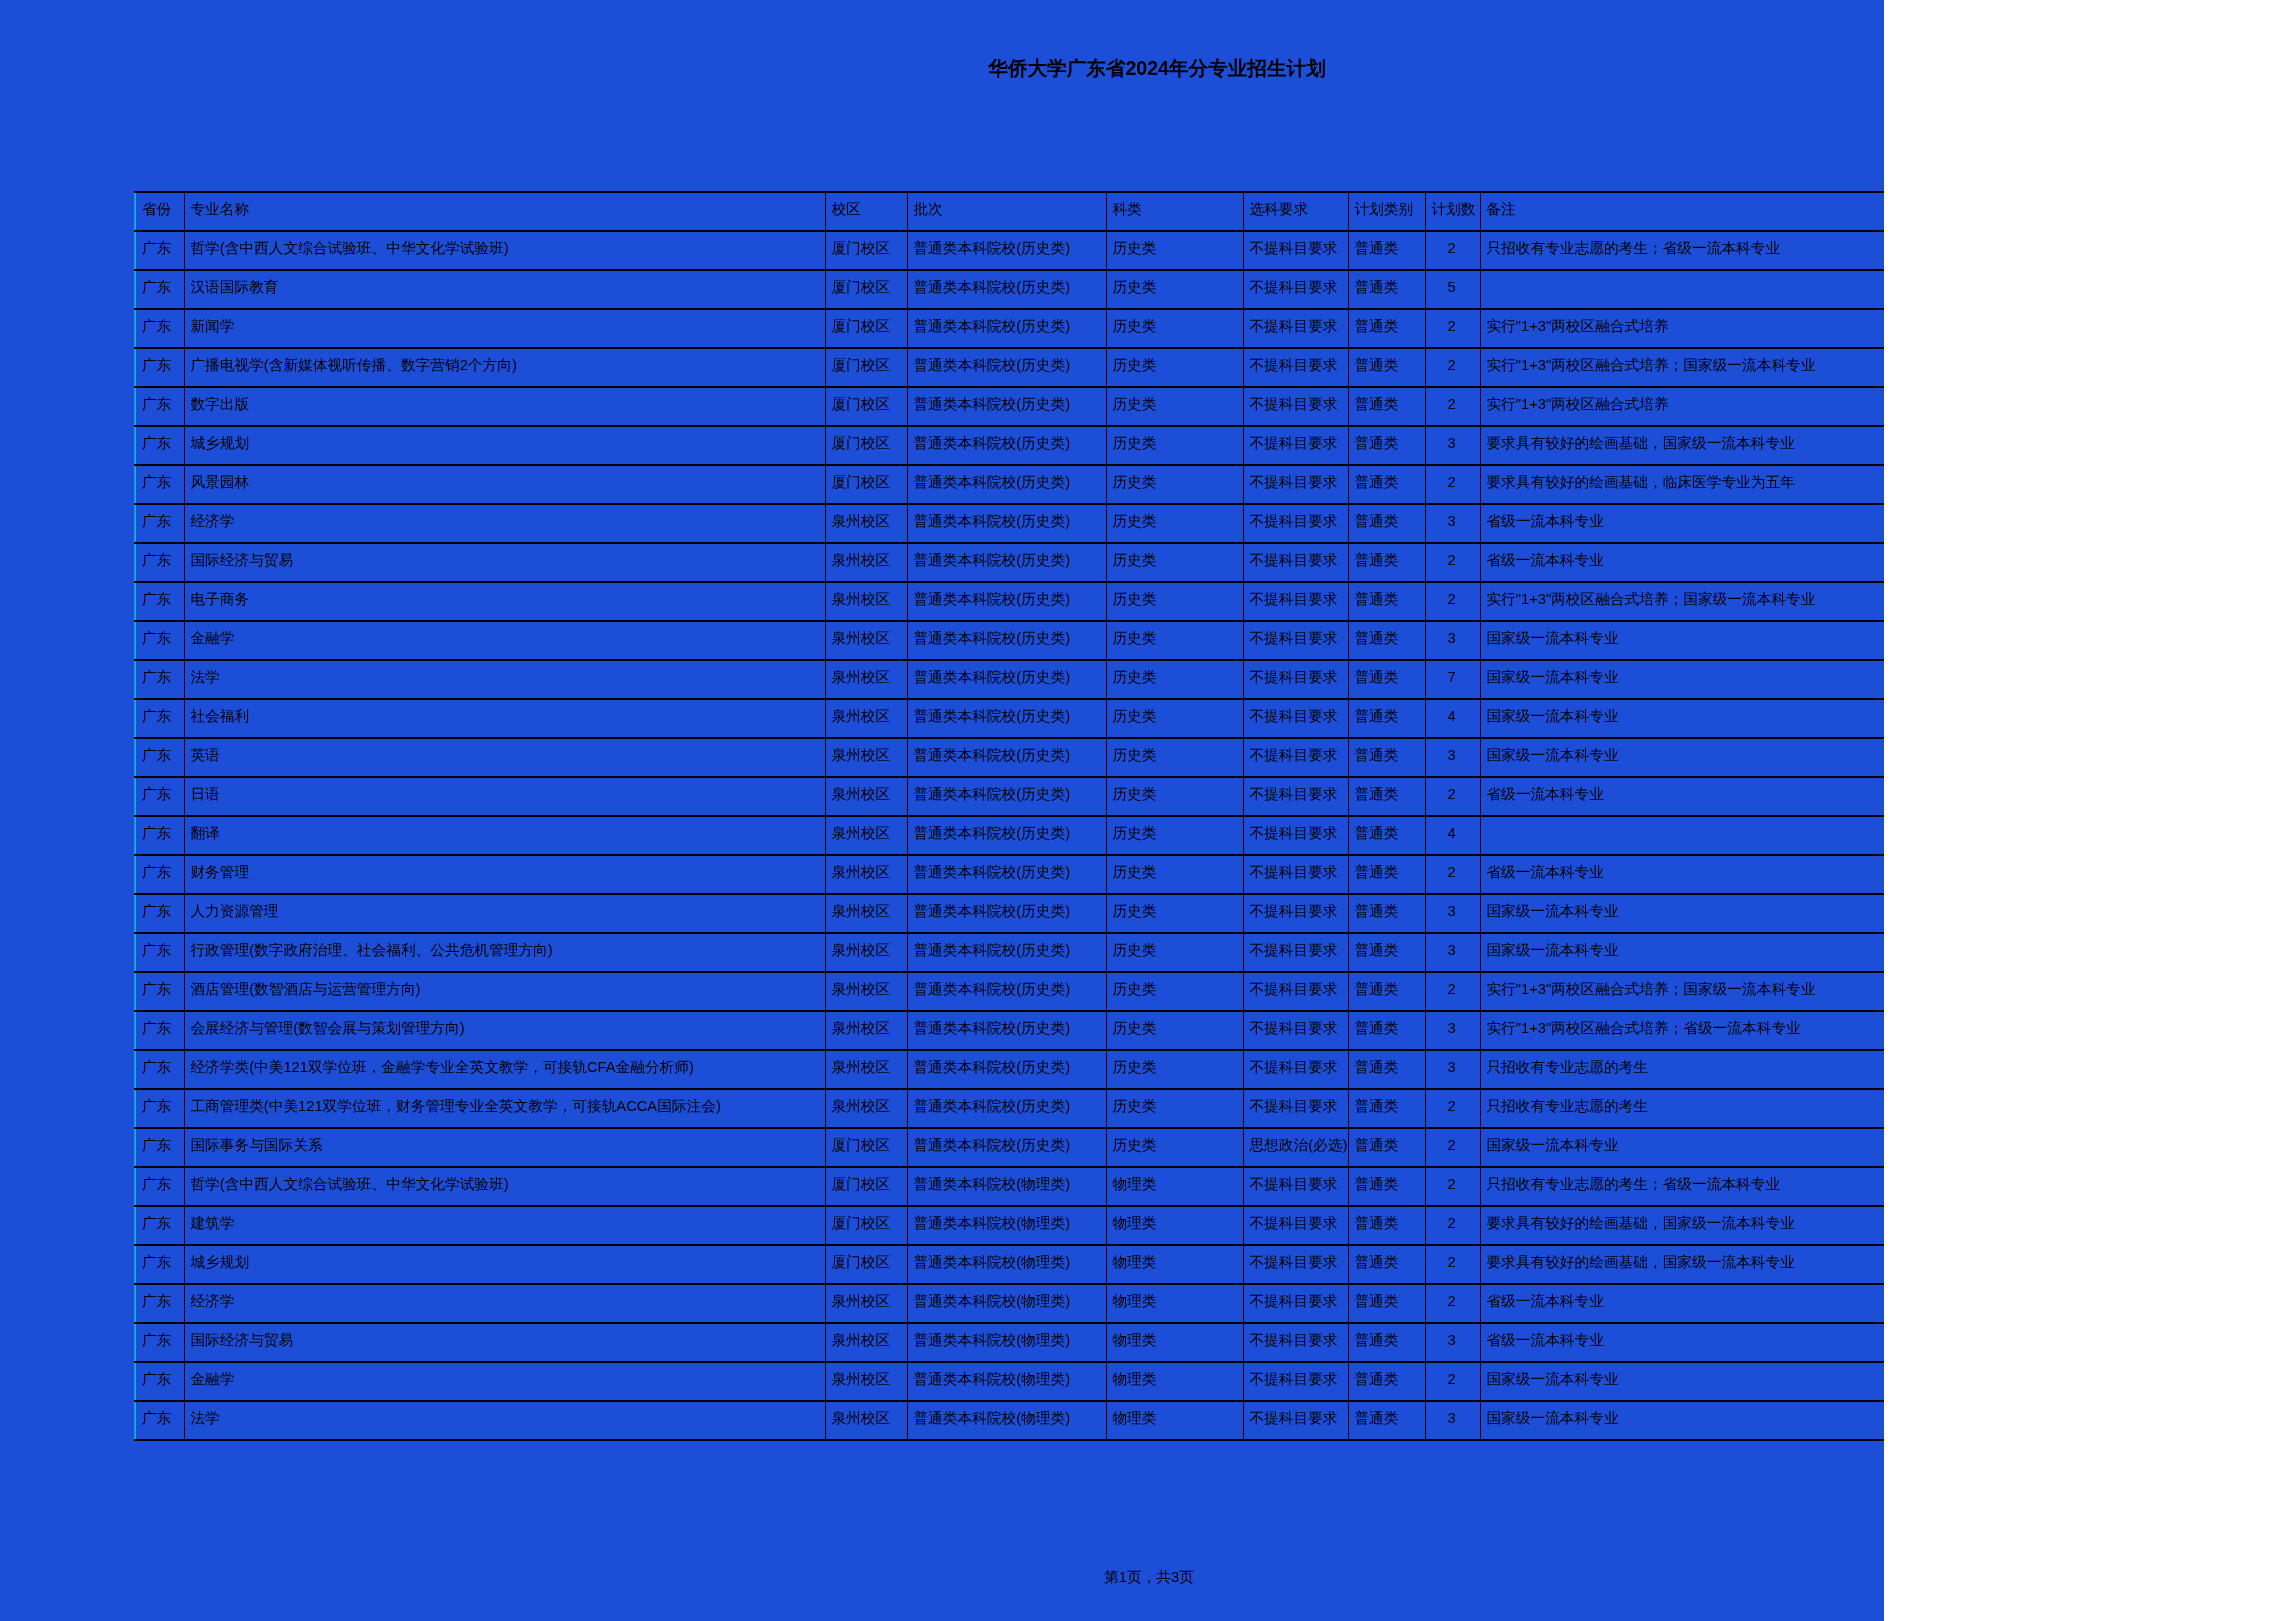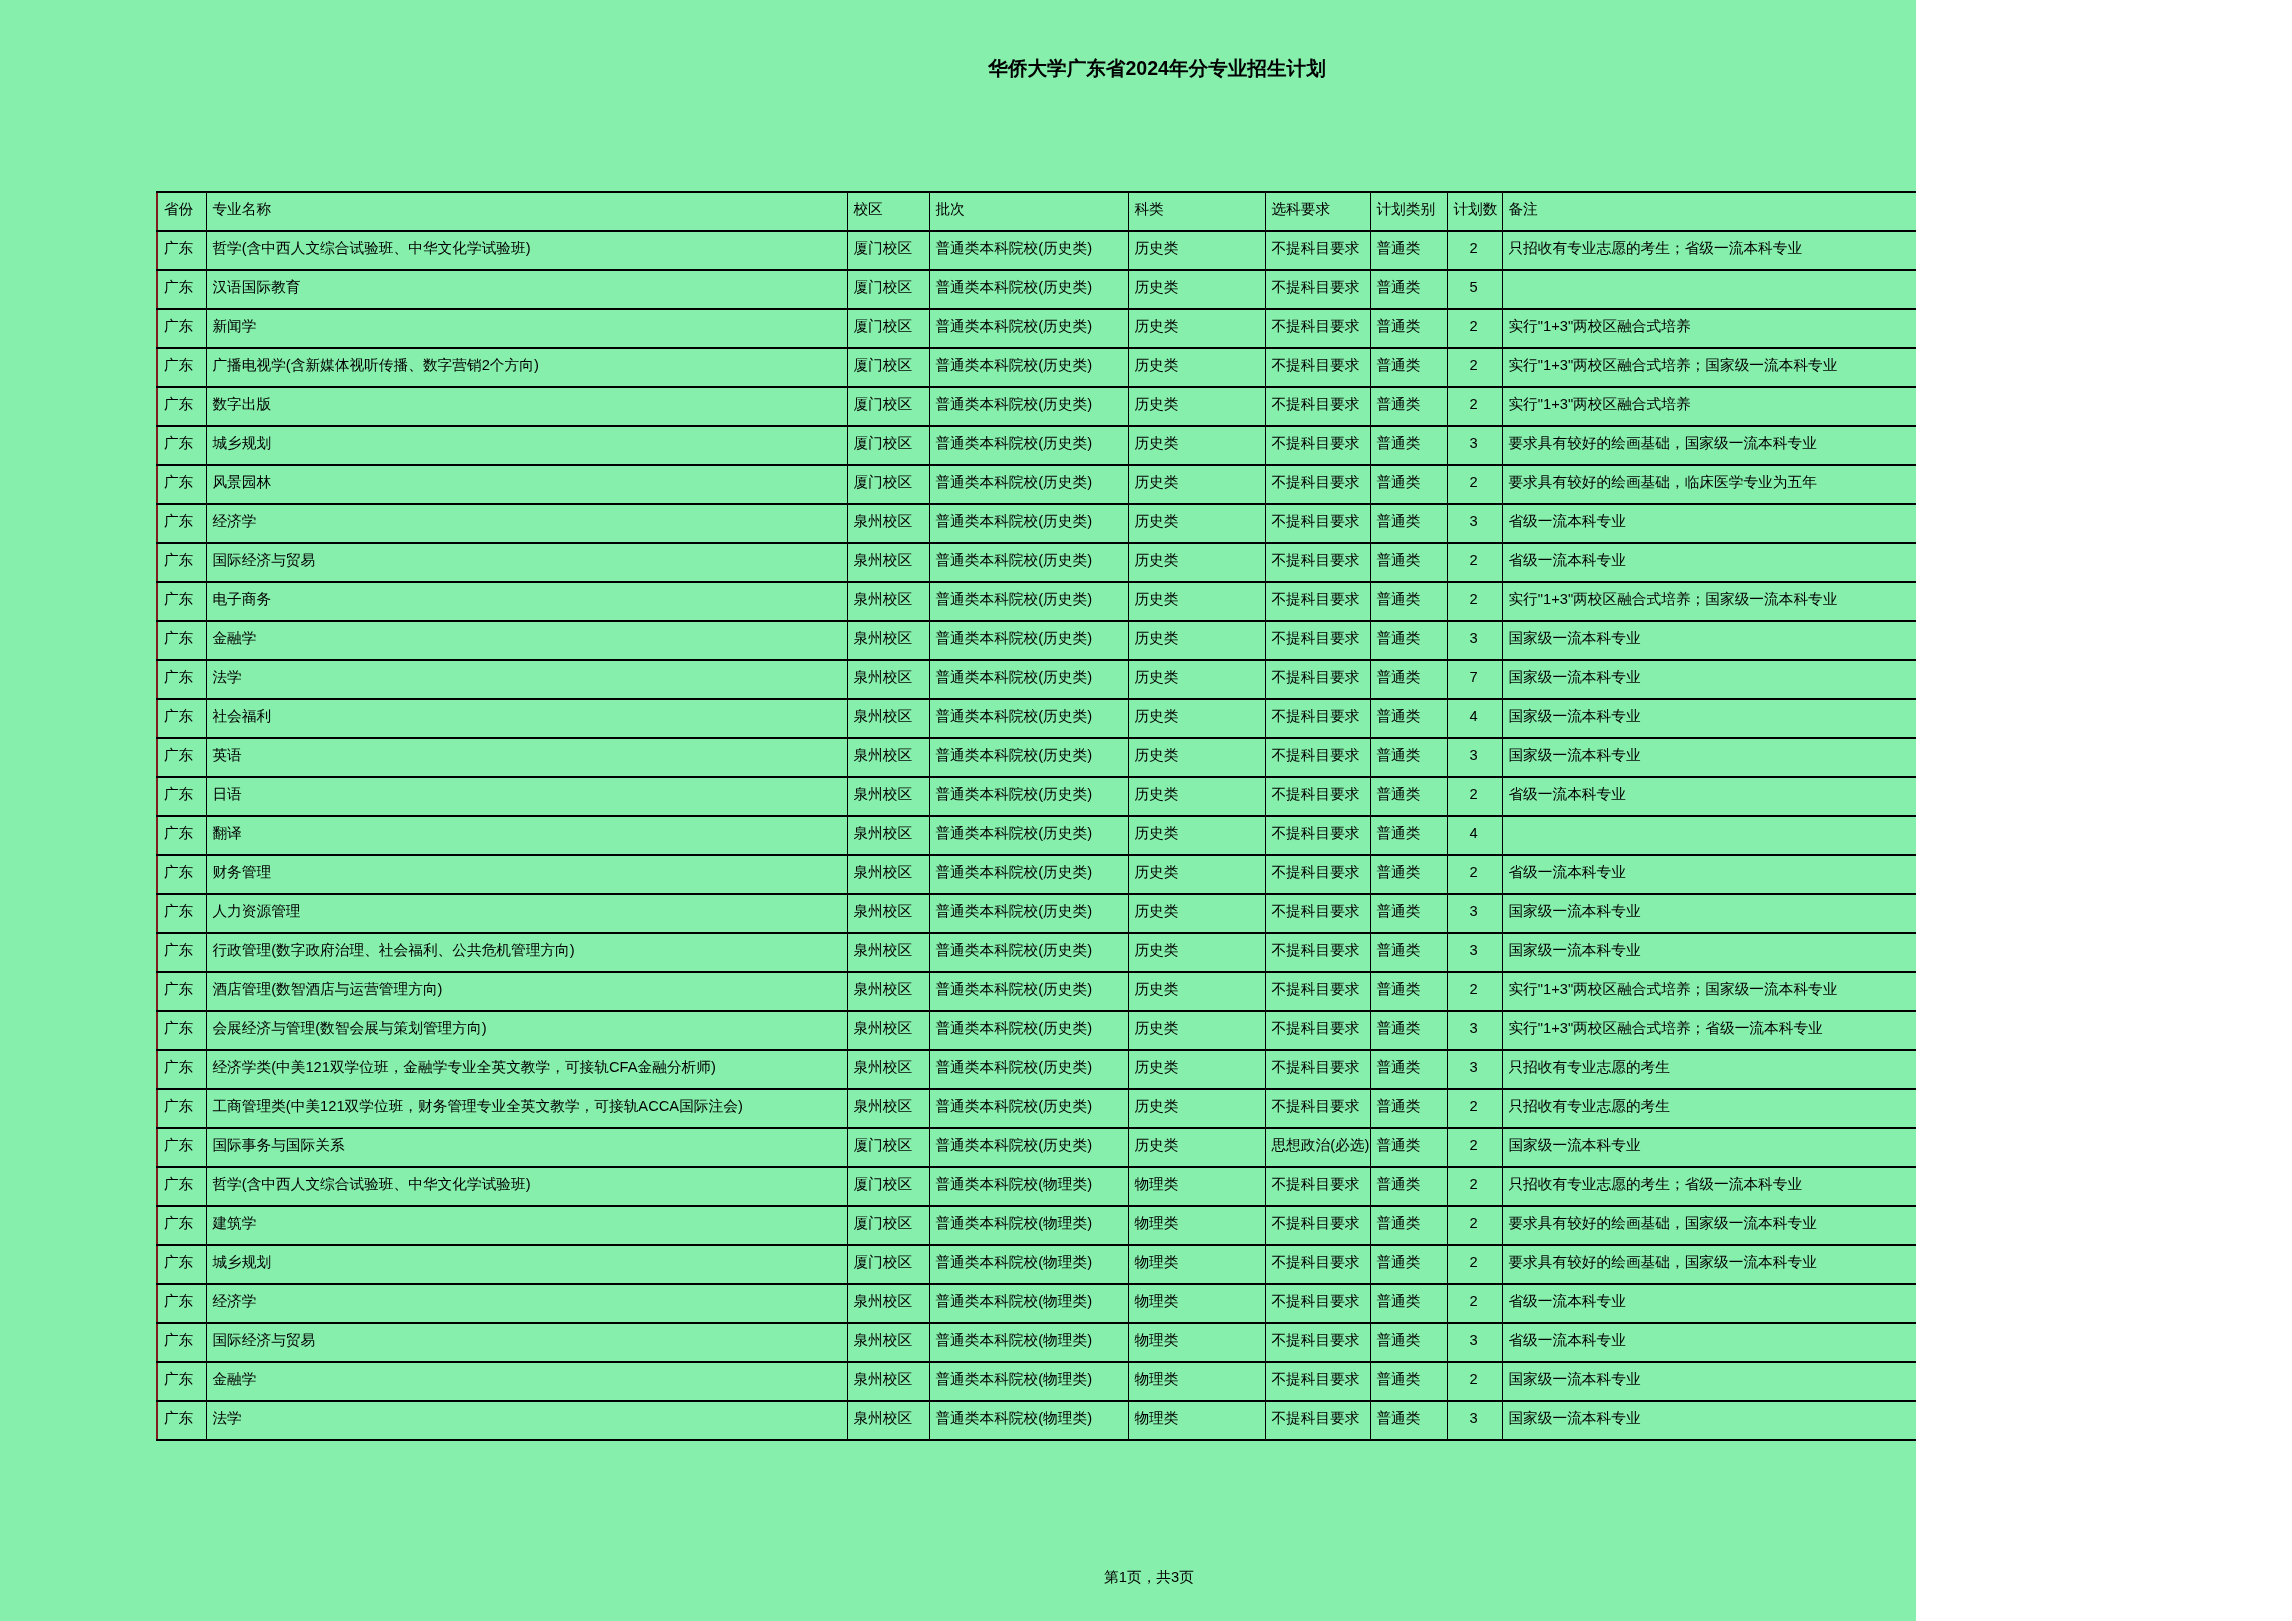--- a/index.html
+++ b/index.html
@@ -6,23 +6,22 @@
     margin: 0;
     padding: 0;
     background: #ffffff;
     font-family: "Liberation Sans", sans-serif;
     color: #000;
   }
   .page {
     position: relative;
     width: 1884px;
     height: 1621px;
-    background: #86efac;
+    background: #1d4ed8;
     overflow: hidden;
-    padding-left: 32px;
   }
   .title {
     position: absolute;
     top: 55px;
     left: 1157px;
     transform: translateX(-50%);
     font-size: 19.6px;
     font-weight: bold;
     white-space: nowrap;
     margin: 0;
@@ -34,23 +33,22 @@
     font-size: 14.7px;
     white-space: nowrap;
   }
   table.plan-table {
     position: absolute;
     top: 191px;
     left: 134px;
     width: 2000px;
     table-layout: fixed;
     border-collapse: collapse;
-    border: 2px solid #7f1d1d;
+    border: 2px solid #0ea5e9;
     font-size: 14.7px;
-    margin-left: 22px;
   }
   .plan-table tr { height: 39px; }
   .plan-table th, .plan-table td {
     border: 1px solid #000;
     border-top-width: 2.9px;
     border-bottom-width: 2.9px;
     padding: 0 2px 4.9px 5.9px;
     vertical-align: middle;
     text-align: left;
     font-weight: normal;

